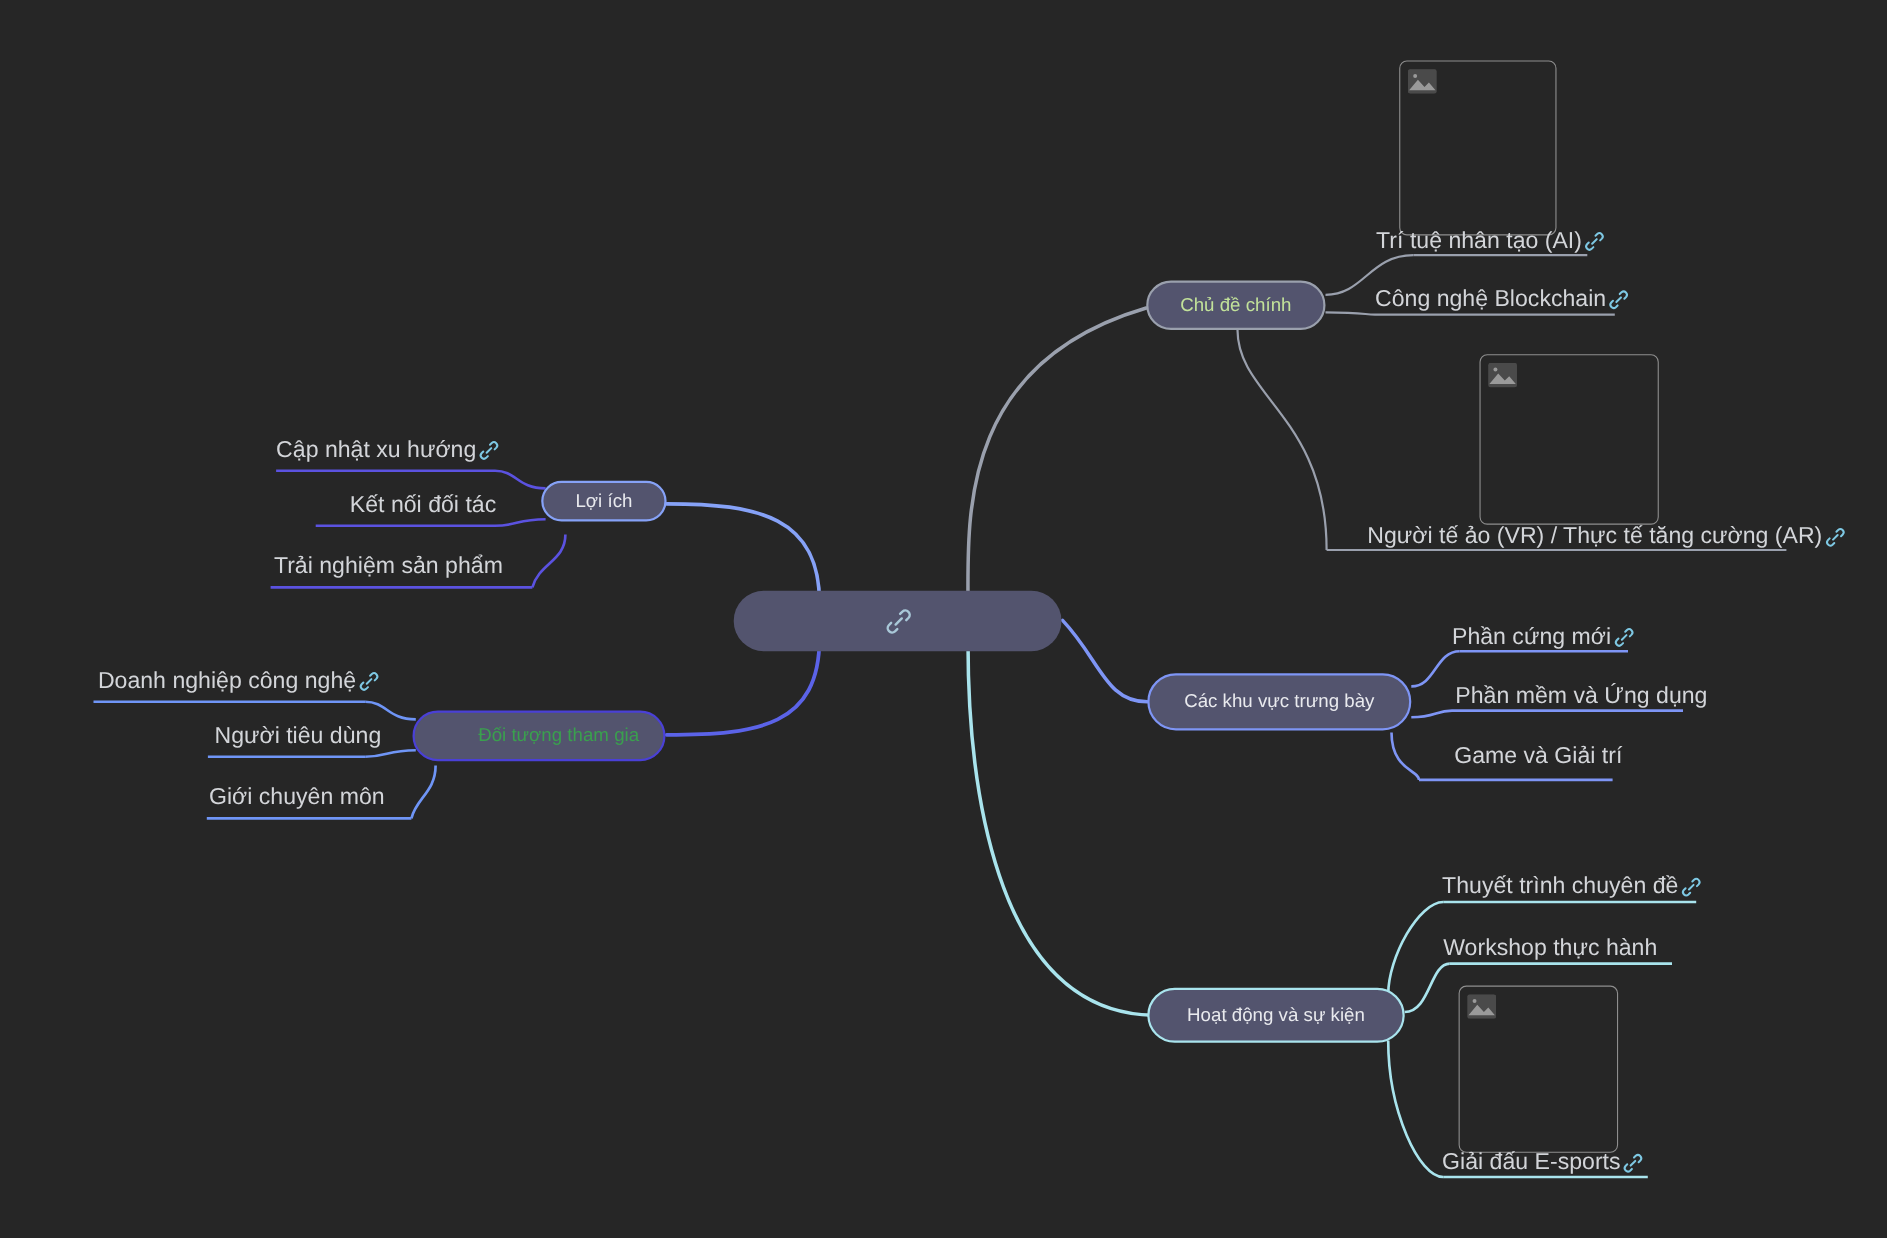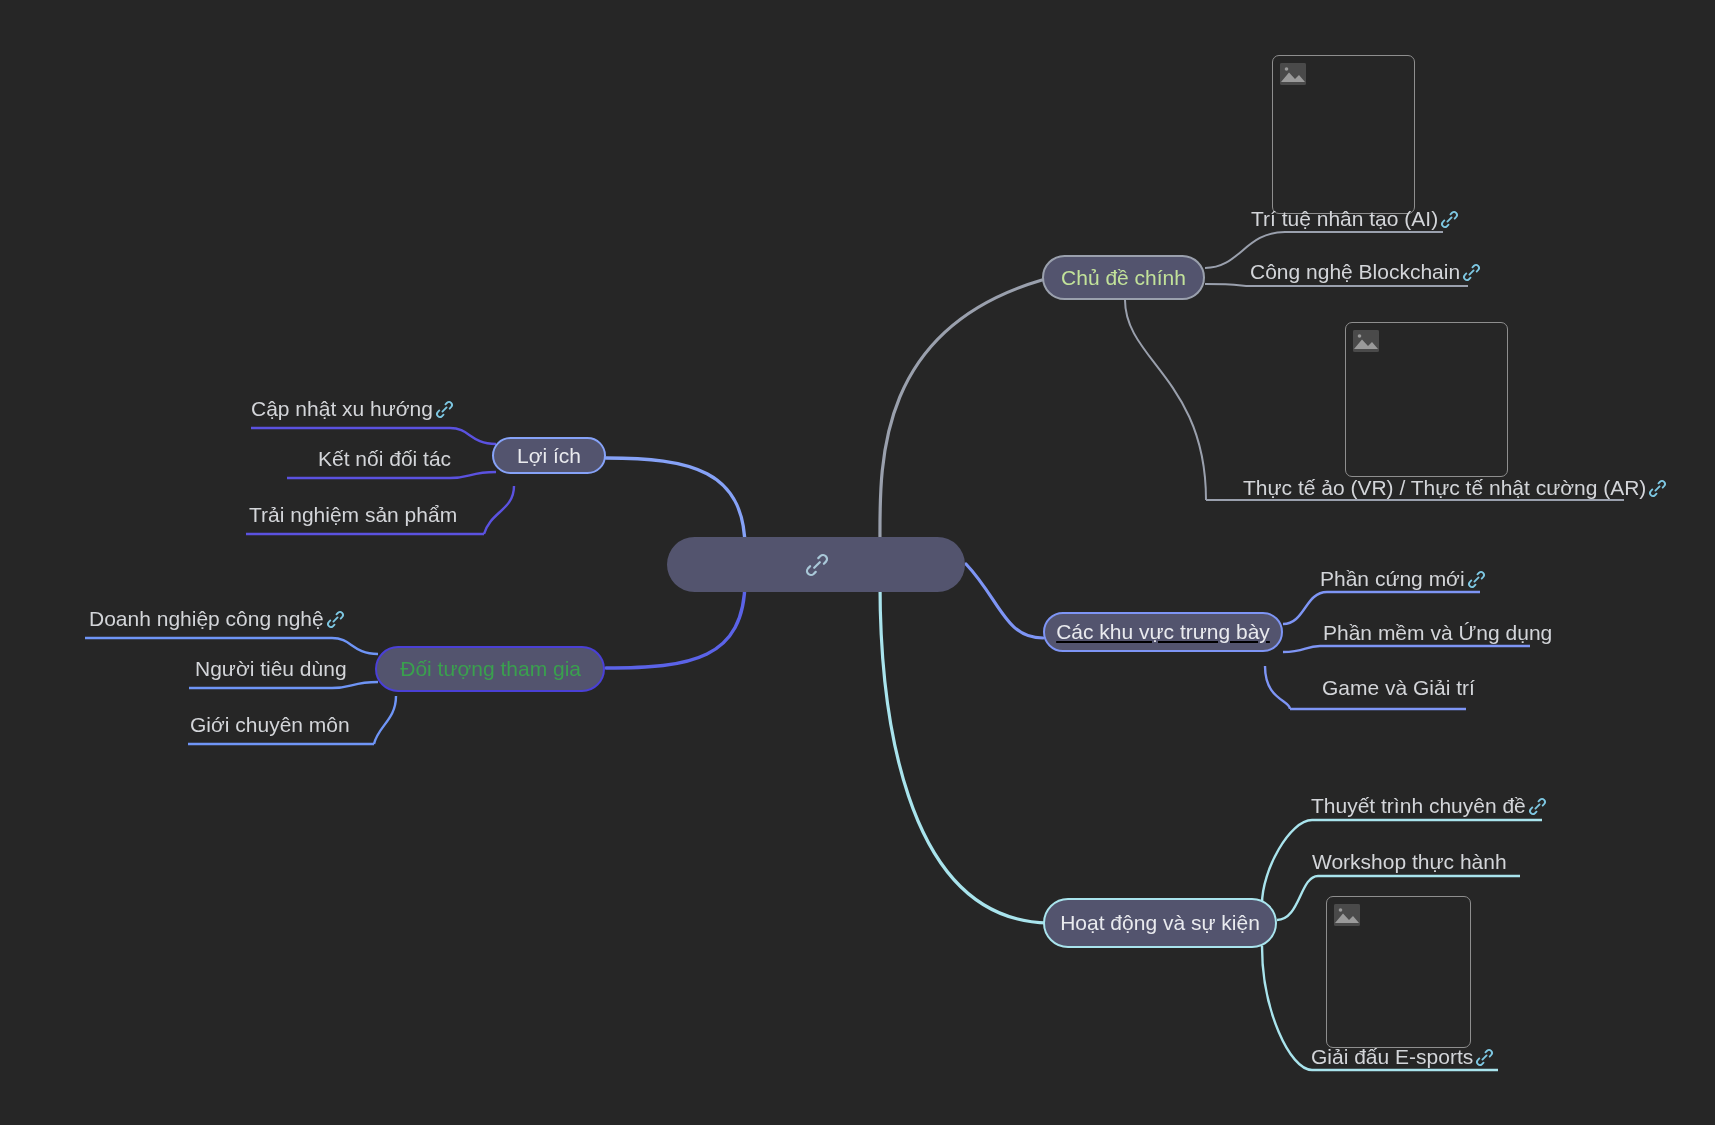--- a/index.html
+++ b/index.html
@@ -57,21 +57,21 @@
     letter-spacing: .2px;
   }
 
   .pill.br-gray   { border-color: #9aa0ad; }
   .pill.br-blue   { border-color: #7e95f5; }
   .pill.br-cyan   { border-color: #a9e4ed; align-items: center; }
   .pill.br-indigo { border-color: #4a40d6; }
   .pill.br-lblue  { border-color: #86a2f7; }
 
   .pill-label {
-    font-size: 21px;
+    font-size: 17px;
     color: #e9eaee;
   }
   .pill-label.green-pale { color: #c2e29a; }
   .pill-label.green      { color: #3aa04e; }
 
   
   .leaf {
     position: absolute;
     display: flex;
     align-items: flex-end;
@@ -230,32 +230,32 @@
     <span class="glyph">
       <svg width="26" height="22" viewBox="0 0 26 22">
           <rect width="26" height="22" fill="#4a4a4a"></rect>
           <circle cx="6.5" cy="6" r="1.8" fill="#9a9a9a"></circle>
           <path d="M1 19 L9 9.5 L15 16 L19 12 L25 19 Z" fill="#9a9a9a"></path>
         </svg>
     </span>
   </div>
   <div class="leaf" style="left:1243px; top:477px;">
     <span class="leaf-text">
-        <span>Thực tế ảo (VR) / Thực tế nhật cường (AR)</span>
-        <span class="link-icon">
-          <svg width="21" height="21" viewBox="0 0 24 24" fill="none" stroke="#7ec8e3" stroke-width="2.1" stroke-linecap="round">
-            <path d="M9.6 14.4 14.4 9.6"></path>
-            <path d="M13.1 6.1 14.9 4.3a3.4 3.4 0 0 1 4.8 4.8l-1.8 1.8"></path>
-            <path d="M10.9 17.9 9.1 19.7a3.4 3.4 0 0 1-4.8-4.8l1.8-1.8"></path>
-          </svg>
-        </span>
-      </span>
-  </div>
-
-  <div class="node pill br-blue" style="left:1043px; top:612px; width:240px; height:40px;text-decoration:underline;">
+        <span>Người tế ảo (VR) / Thực tế tăng cường (AR)</span>
+        <span class="link-icon">
+          <svg width="21" height="21" viewBox="0 0 24 24" fill="none" stroke="#7ec8e3" stroke-width="2.1" stroke-linecap="round">
+            <path d="M9.6 14.4 14.4 9.6"></path>
+            <path d="M13.1 6.1 14.9 4.3a3.4 3.4 0 0 1 4.8 4.8l-1.8 1.8"></path>
+            <path d="M10.9 17.9 9.1 19.7a3.4 3.4 0 0 1-4.8-4.8l1.8-1.8"></path>
+          </svg>
+        </span>
+      </span>
+  </div>
+
+  <div class="node pill br-blue" style="left:1043px; top:612px; width:240px; height:52px;">
     <span class="pill-label">Các khu vực trưng bày</span>
   </div>
 
   <div class="leaf" style="left:1320px; top:568px;">
     <span class="leaf-text">
         <span>Phần cứng mới</span>
         <span class="link-icon">
           <svg width="21" height="21" viewBox="0 0 24 24" fill="none" stroke="#7ec8e3" stroke-width="2.1" stroke-linecap="round">
             <path d="M9.6 14.4 14.4 9.6"></path>
             <path d="M13.1 6.1 14.9 4.3a3.4 3.4 0 0 1 4.8 4.8l-1.8 1.8"></path>

